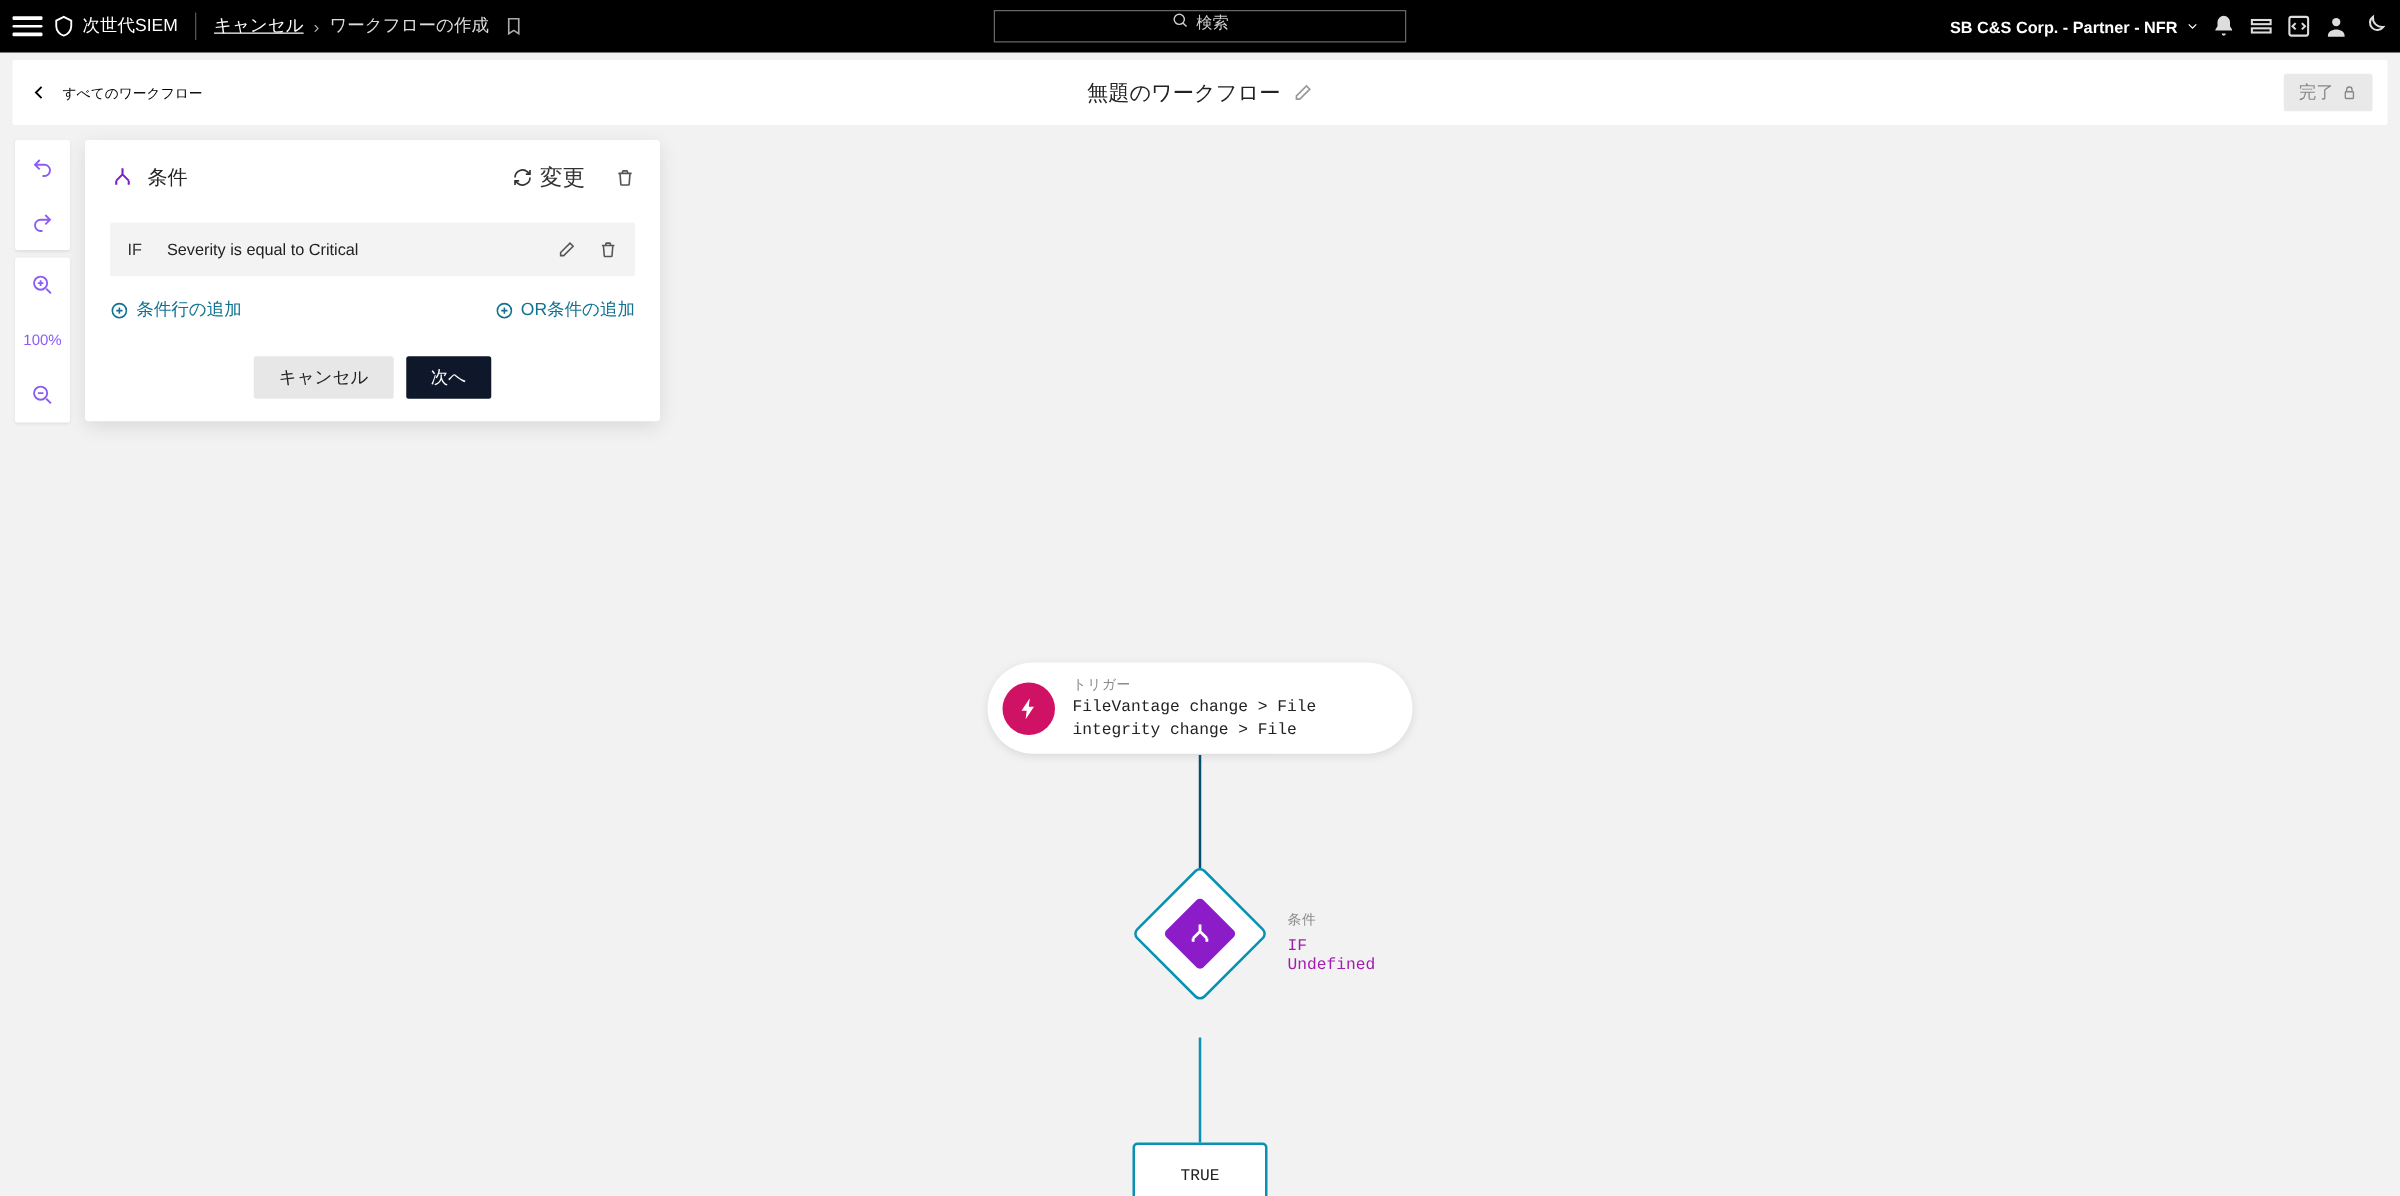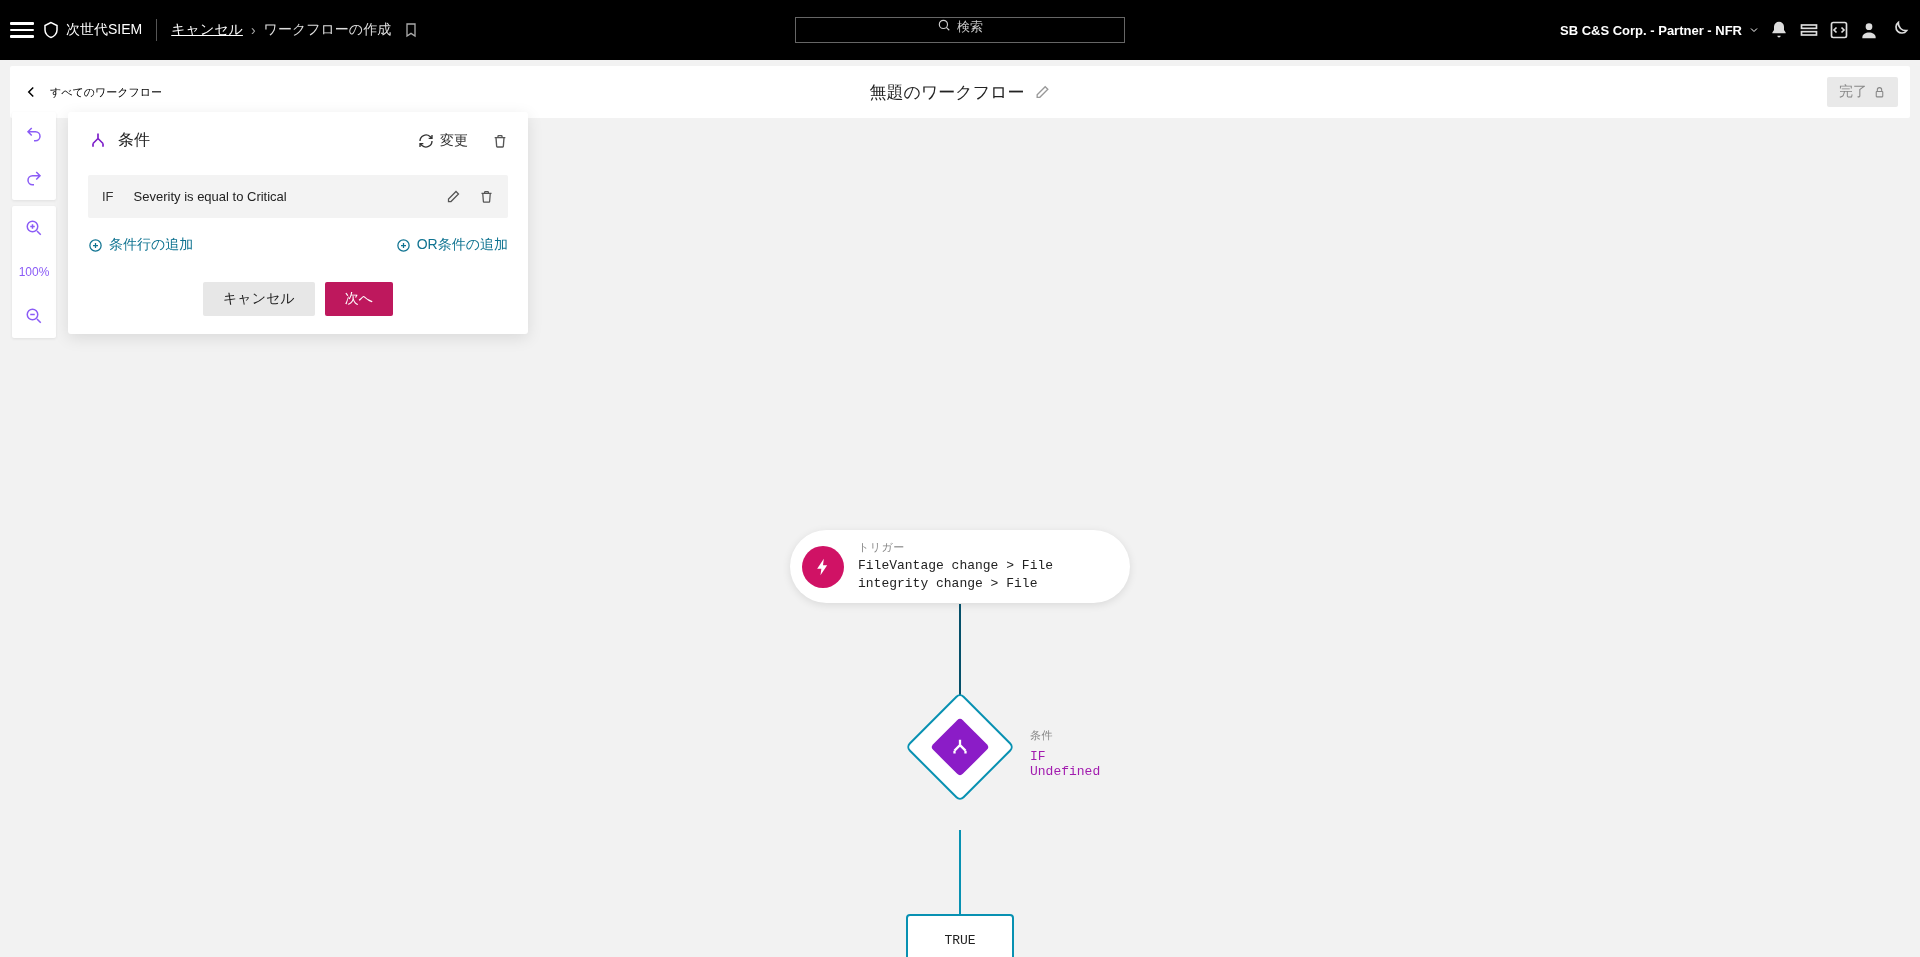--- a/index.html
+++ b/index.html
@@ -1,21 +1,21 @@
 <!DOCTYPE html>
 <html><head>
 <meta charset="utf-8">
 <style>
 * { margin: 0; padding: 0; box-sizing: border-box; }
 html, body { width: 100%; height: 100%; font-family: "Helvetica Neue", Arial, "Hiragino Kaku Gothic ProN", "Yu Gothic", Meiryo, sans-serif; background: #f2f2f2; overflow: hidden; }
 
 
 .topbar {
   position: relative;
-  height: 60px;
+  height: 42px;
   background: #000;
   color: #fff;
   display: flex;
   align-items: center;
   padding: 0 10px;
   font-size: 14px;
   gap: 8px;
 }
 .topbar .hamburger {
   width: 24px; height: 24px; display: flex; flex-direction: column; justify-content: center; gap: 4px; cursor: pointer;
@@ -106,21 +106,21 @@
   box-shadow: 0 4px 16px rgba(0,0,0,0.1);
   padding: 18px 20px;
 }
 .panel .panel-header {
   display: flex; align-items: center; gap: 10px;
   margin-bottom: 24px;
 }
 .panel .panel-header .cond-ico { width: 20px; height: 20px; color: #7c1dc9; display: flex; }
 .panel .panel-header .cond-ico svg { width: 20px; height: 20px; }
 .panel .panel-header .title { font-size: 16px; color: #222; flex: 1; }
-.panel .panel-header .action { display: flex; align-items: center; gap: 6px; color: #333; font-size: 14px; cursor: pointer; }
+.panel .panel-header .action { display: flex; align-items: center; gap: 6px; color: #333; font-size: 18px; cursor: pointer; }
 .panel .panel-header .action svg { width: 16px; height: 16px; }
 .panel .panel-header .trash { color: #555; cursor: pointer; display: flex; margin-left: 14px; }
 .panel .panel-header .trash svg { width: 16px; height: 16px; }
 
 .panel .cond-row {
   background: #f3f3f3;
   border-radius: 2px;
   padding: 14px 14px;
   display: flex;
   align-items: center;
@@ -133,21 +133,21 @@
 .panel .cond-row .row-actions .ra { color: #555; cursor: pointer; display: flex; }
 .panel .cond-row .row-actions .ra svg { width: 15px; height: 15px; }
 
 .panel .add-row { display: flex; justify-content: space-between; margin-bottom: 28px; }
 .panel .add-row .add-link { display: flex; align-items: center; gap: 6px; color: #0f7391; font-size: 14px; cursor: pointer; }
 .panel .add-row .add-link svg { width: 15px; height: 15px; }
 
 .panel .footer-btns { display: flex; justify-content: center; gap: 10px; }
 .panel .footer-btns .btn { padding: 8px 20px; font-size: 14px; border-radius: 2px; cursor: pointer; }
 .panel .footer-btns .btn.cancel { background: #e7e7e7; color: #222; }
-.panel .footer-btns .btn.next { background: #be185d; color: #fff; }
+.panel .footer-btns .btn.next { background: #0f172a; color: #fff; }
 
 
 .diagram {
   position: absolute;
   left: 50%;
   top: 430px;
   transform: translateX(-50%);
 }
 .trigger-node {
   position: absolute;

